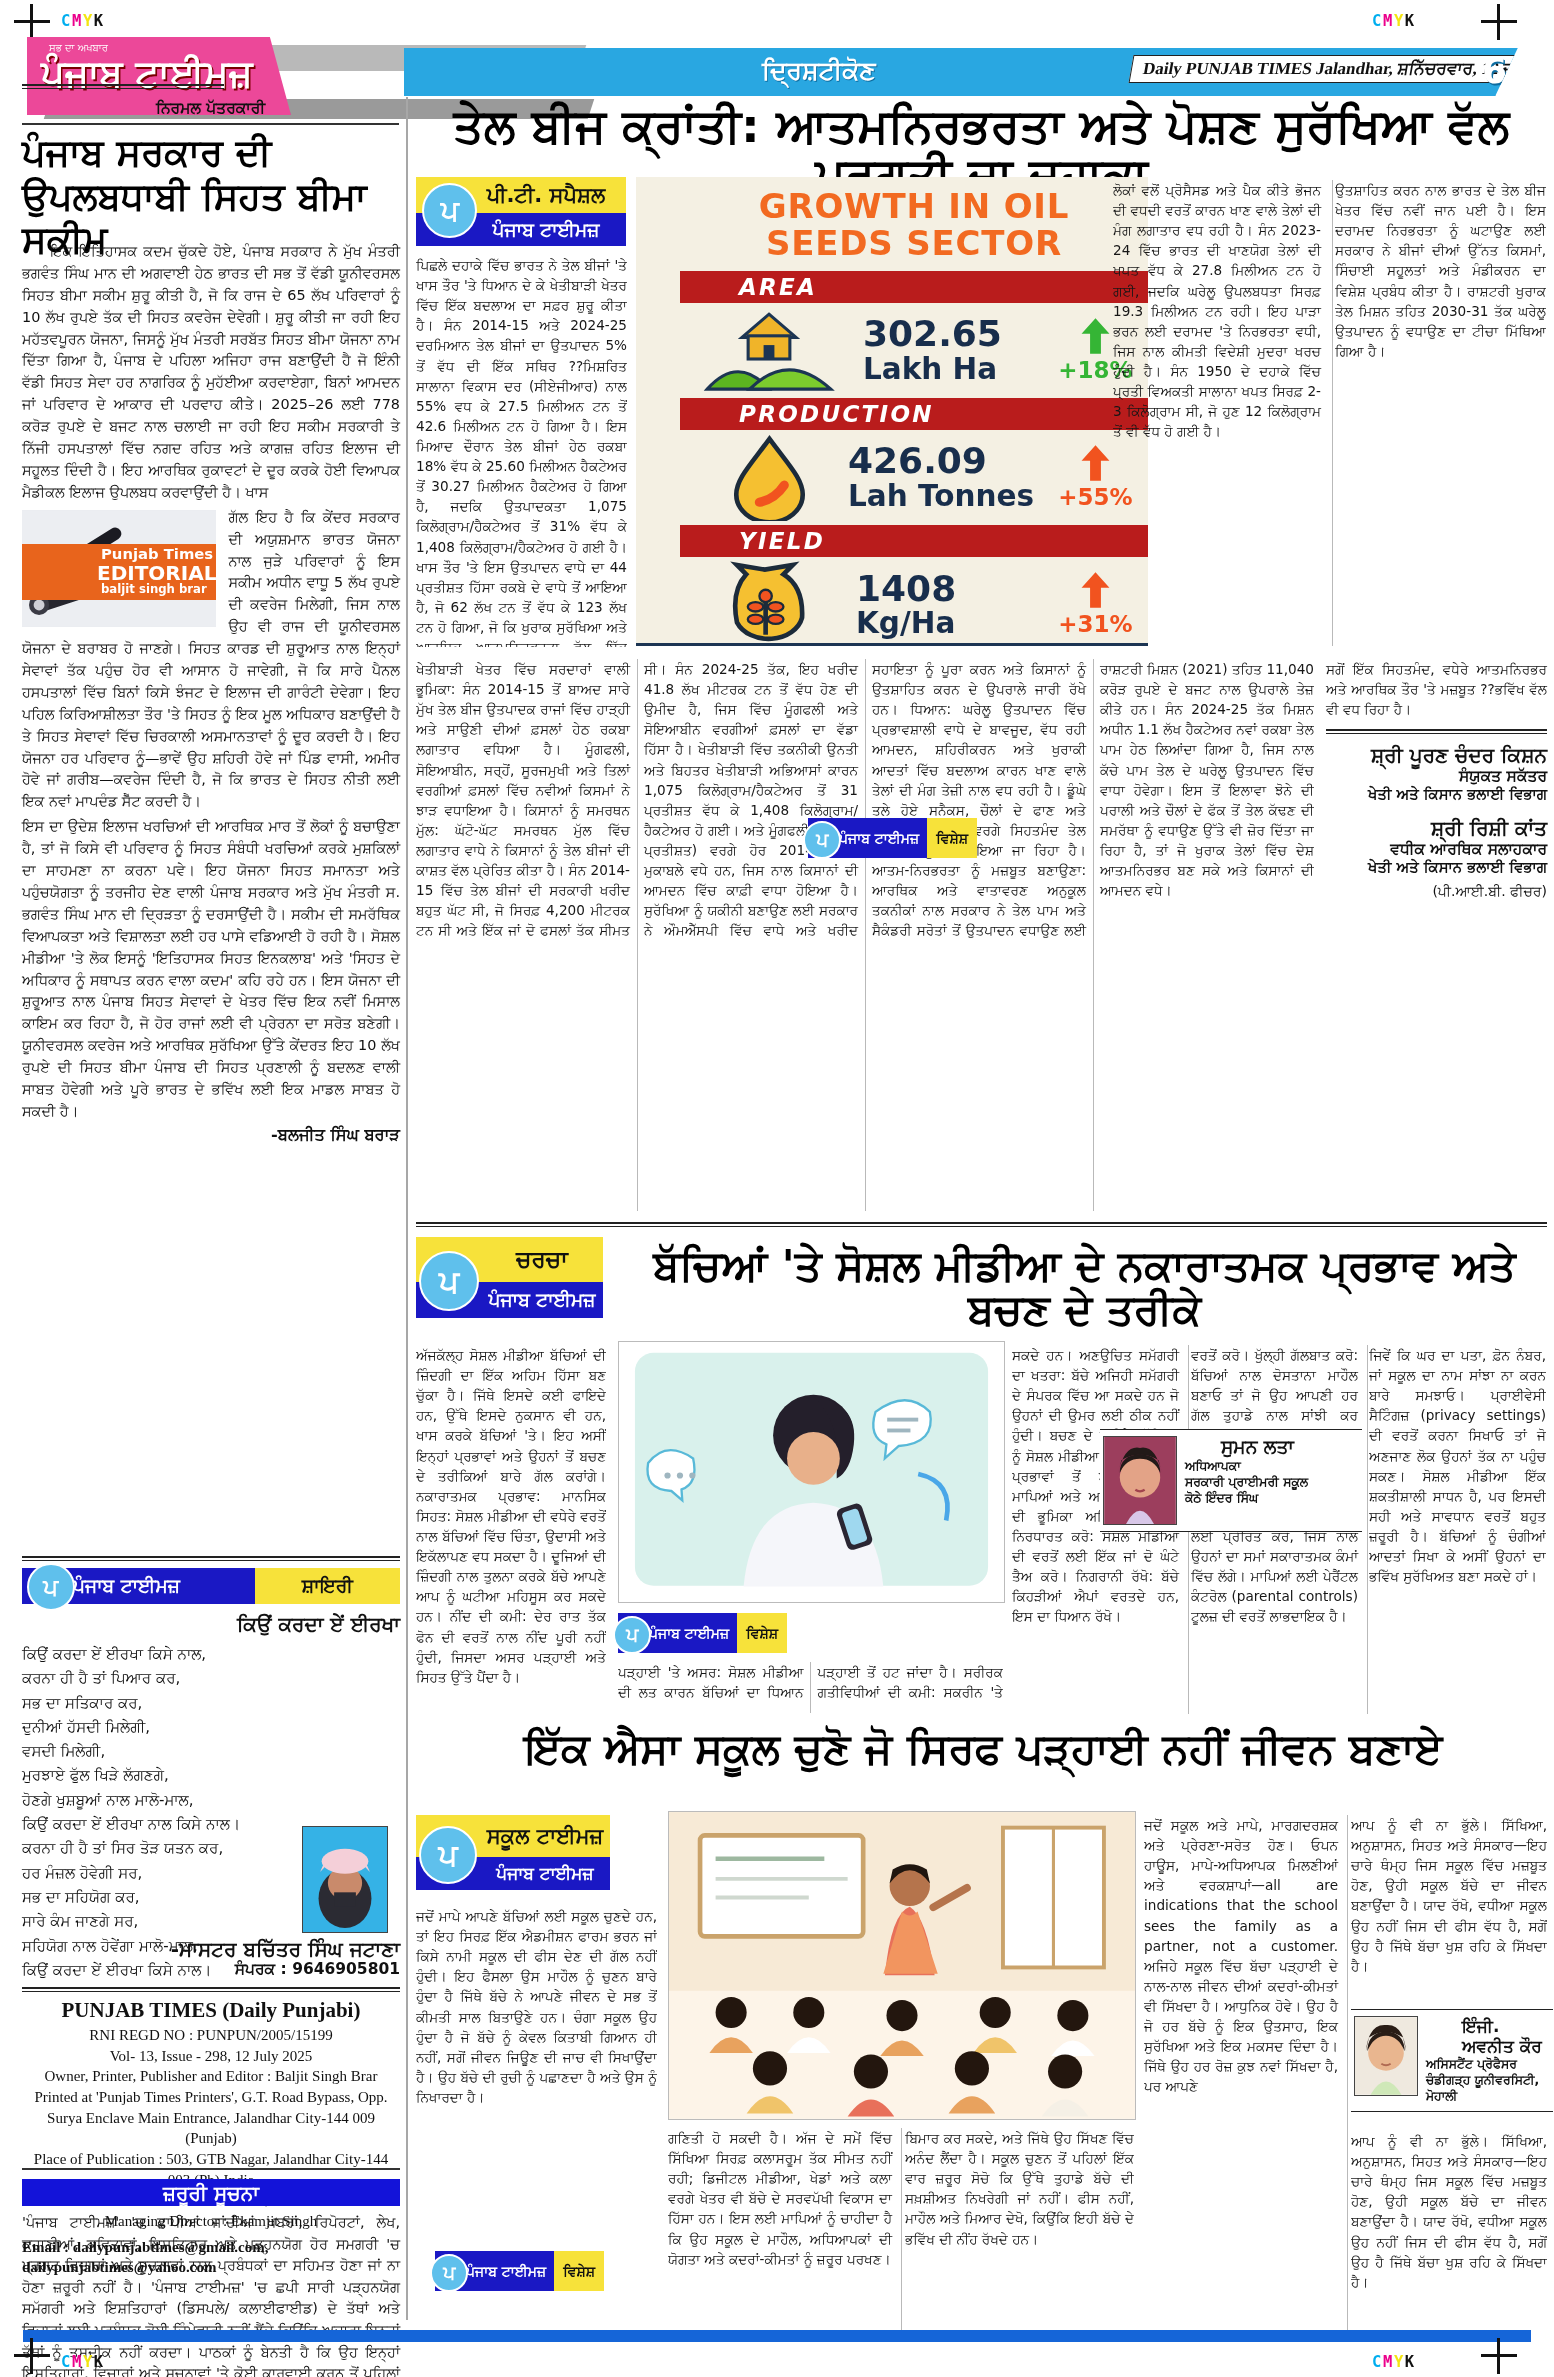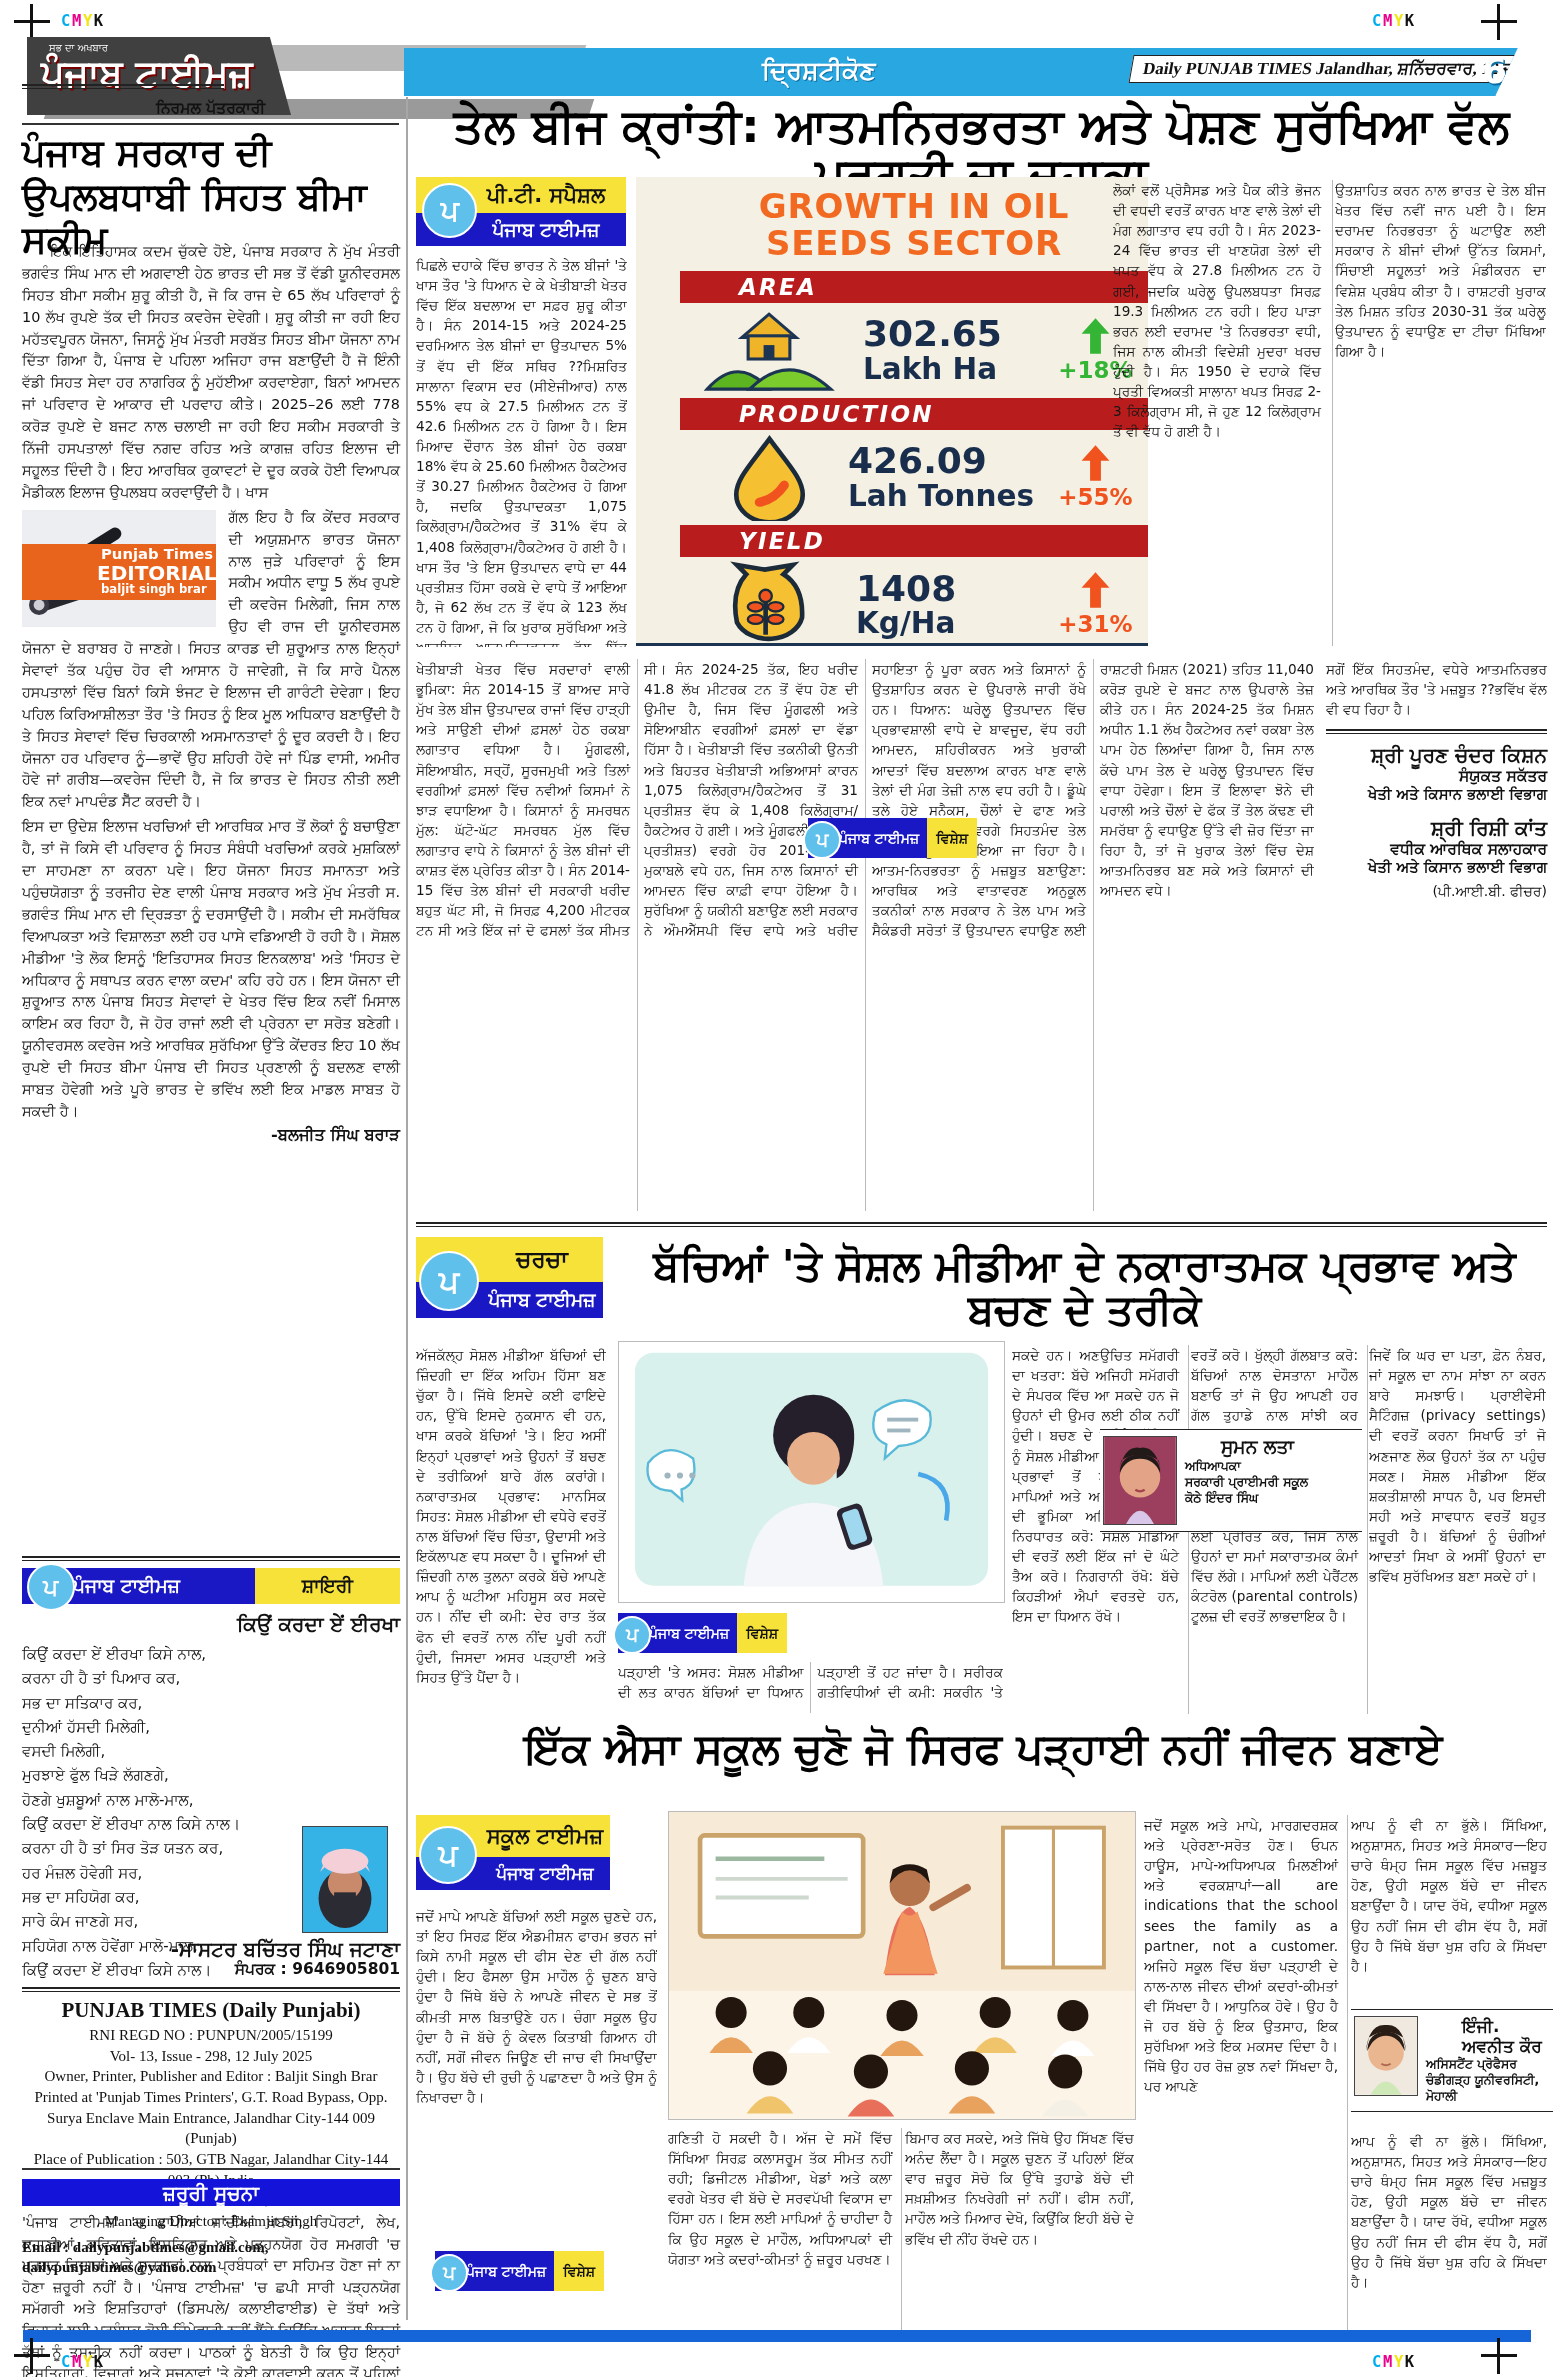--- a/index.html
+++ b/index.html
@@ -15,21 +15,21 @@
   .cmyk{font:bold 15.5px "DejaVu Sans Mono",monospace;letter-spacing:1.6px;}
   .cmyk .c{color:#00aeef}.cmyk .m{color:#ec008c}.cmyk .y{color:#f3e511}.cmyk .k{color:#111}
   .cross{width:36px;height:36px;}
   .cross:before,.cross:after{content:"";position:absolute;background:#111;}
   .cross:before{left:0;top:16.3px;width:36px;height:3.1px;}
   .cross:after{left:16.3px;top:0;width:3.1px;height:36px;}
 
   
   .mast-gray1{left:256px;top:45px;width:326px;height:26.4px;background:#b9b9b9;transform:skewX(-18deg);}
   .mast-gray2{left:47px;top:99px;width:544px;height:20px;background:#9a9a9a;transform:skewX(-18deg);}
-  .mast-red{left:27px;top:37px;width:264px;height:78px;background:#404040;
+  .mast-red{left:27px;top:37px;width:264px;height:78px;background:#ec4899;
             clip-path:polygon(0 0,92% 0,100% 100%,0 100%);box-shadow:3.1px 3.9px 0 #888;}
   .mast-tagline{color:#fff;font-size:10px;margin:4.7px 0 0 22px;}
   .mast-logo{color:#fff;font-weight:bold;font-size:37px;line-height:1.05;margin:1.6px 0 0 14px;
              text-shadow:1.6px 1.6px 0 #7a0000;}
   .mast-blue{left:404px;top:48px;width:1125px;height:48px;background:#29a7e1;
              clip-path:polygon(0 0,99% 0,97% 100%,0 100%);box-shadow:2.3px 3.1px 0 #a9a9a9;}
   .mast-section{position:absolute;left:358px;top:7.8px;color:#fff;font-weight:bold;font-size:25px;
                 text-shadow:0.8px 0.8px 0 #0d6ca0;}
   .mast-dateline{position:absolute;left:727px;top:7px;background:#fff;border:0.8px solid #222;
                  padding:3.1px 11px;font-family:"Liberation Serif",serif;font-weight:bold;font-size:17px;

